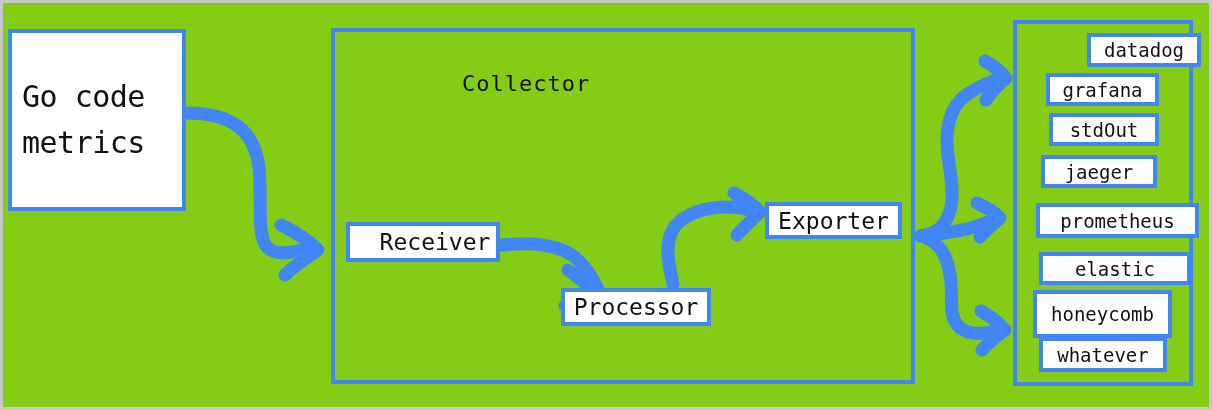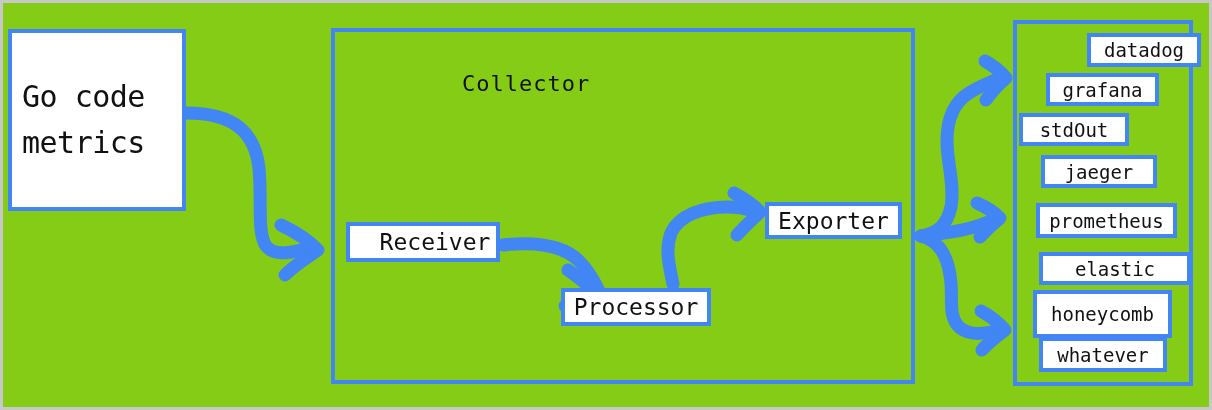--- a/index.html
+++ b/index.html
@@ -168,21 +168,21 @@
   <div id="collector-title">Collector</div>
 
   <div class="node" id="receiver-box">Receiver</div>
   <div class="node" id="processor-box">Processor</div>
   <div class="node" id="exporter-box">Exporter</div>
 
   <div class="container-box" id="dest-box"></div>
   <div id="dest-items">
       <div class="dest-item" style="left: 1040px; top: 30px; width: 114px; height: 34px; margin-left: 44px;">datadog</div>
       <div class="dest-item" style="left: 1043px; top: 70px; width: 113px; height: 33px;">grafana</div>
-      <div class="dest-item" style="left: 1016px; top: 110px; width: 110px; height: 33px;">stdOut</div>
+      <div class="dest-item" style="left: 1046px; top: 110px; width: 110px; height: 33px;">stdOut</div>
       <div class="dest-item" style="left: 1038px; top: 152px; width: 116px; height: 33px;">jaeger</div>
-      <div class="dest-item" style="left: 1033px; top: 200px; width: 141px; height: 35px;">prometheus</div>
+      <div class="dest-item" style="left: 1033px; top: 200px; width: 163px; height: 35px;">prometheus</div>
       <div class="dest-item" style="left: 1036px; top: 249px; width: 152px; height: 33px;">elastic</div>
       <div class="dest-item" style="left: 1030px; top: 287px; width: 139px; height: 48px;">honeycomb</div>
       <div class="dest-item" style="left: 1036px; top: 334px; width: 128px; height: 35px;">whatever</div>
     </div>
 
 </div>
 
 </body></html>

